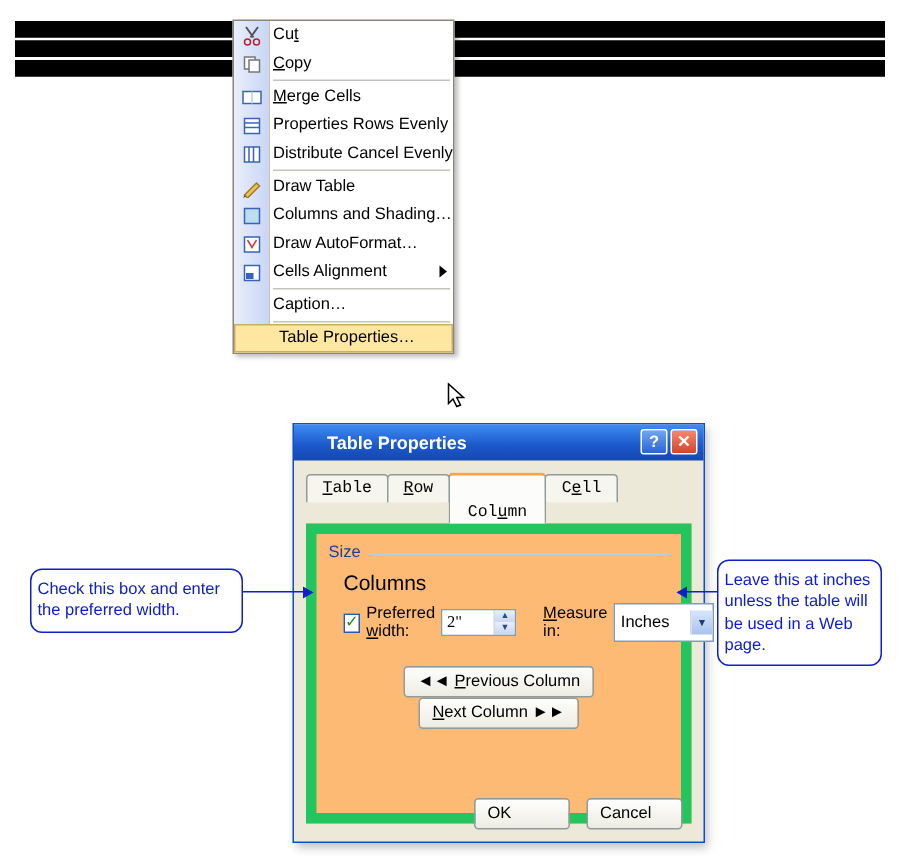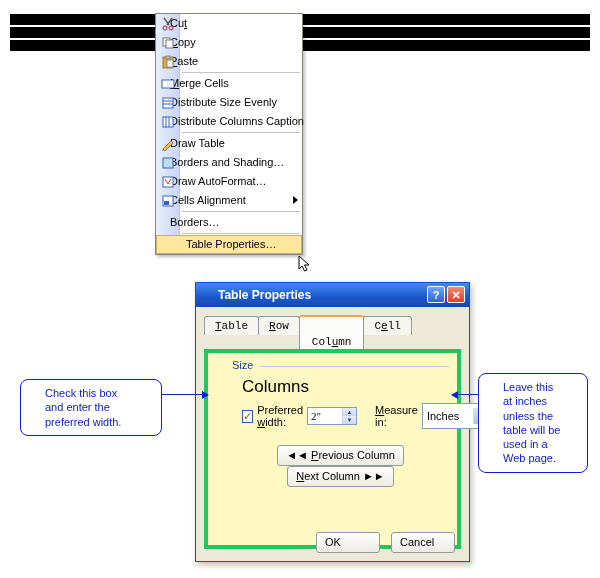--- a/index.html
+++ b/index.html
@@ -42,21 +42,21 @@
     left: 0; top: 0; bottom: 0;
     width: 24px;
     background: linear-gradient(to right,#e9eefb,#c9d6f5);
     border-right: 1px solid #c4c4be;
   }
   .ctxmenu .items { position: relative; }
   .ctxmenu .item {
     position: relative;
     height: 19px;
     line-height: 19px;
-    padding-left: 14px;
+    padding-left: 26px;
     white-space: nowrap;
     cursor: default;
   }
   .ctxmenu .item.hover {
     background: #ffe7a2;
     border: 1px solid #ccae62;
     height: 19px; line-height: 17px;
     padding-left: 29px;
   }
   .ctxmenu .sep {
@@ -143,39 +143,39 @@
     background: #fcfcfa;
     top: 0;
     height: 20px;
     padding: 16px 12px;
     z-index: 2;
     border-top: 2px solid #f8a24a;
   }
   .tabpage {
     clear: both;
     margin: 0 8px 8px 8px;
-    border: 4px solid #22c55e;
-    background: #fef9c3;
+    border: 7px solid #22c55e;
+    background: #fdba74;
     height: 200px;
-    padding: 6px 8px 8px 24px;
+    padding: 6px 8px 8px 8px;
     position: relative;
   }
   .groupline {
     color: #1e3f93;
     font-size: 11px;
     position: relative;
     margin-bottom: 6px;
   }
   .groupline::after {
     content: "";
     position: absolute;
     left: 28px; right: 0; top: 7px;
     border-top: 1px solid #b9cde9;
   }
-  .indent { margin-left: 10px; font-size: 17px; color:#000;}
+  .indent { margin-left: 10px; font-size: 14px; color:#000;}
   .fieldrow { margin-top: 6px; display: flex; align-items: center; gap: 4px;}
   .chk {
     width: 13px; height: 13px;
     border: 1px solid #2b5aad;
     background: #fff;
     display: inline-flex; align-items: center; justify-content: center;
     color: #2a8827; font-size: 11px; line-height: 1;
   }
   .spin {
     display: inline-flex;
@@ -233,21 +233,21 @@
     right: 10px; bottom: 8px;
   }
   .okrow .wbtn { min-width: 64px; }
 
   
   .callout {
     position: absolute;
     border: 1.5px solid #1020c8;
     border-radius: 8px;
     background: #fff;
-    padding: 6px 24px;
+    padding: 6px 4px;
     font-size: 11px;
     color: #1020c8;
     line-height: 1.3;
   }
   .callL { left: 20px; top: 379px; width: 142px;}
   .callR { left: 478px; top: 373px; width: 110px;}
 
   .arrowline {
     position: absolute;
     height: 0;
@@ -284,74 +284,67 @@
             <circle cx="4" cy="11" r="2" fill="none" stroke="#b23"></circle>
             <circle cx="10" cy="11" r="2" fill="none" stroke="#b23"></circle>
           </svg>
         </span><span>Cu<span class="u">t</span></span></div>
       <div class="item"><span class="ic">
           <svg width="14" height="14" viewBox="0 0 14 14">
             <rect x="2" y="2" width="7" height="8" fill="#fff" stroke="#777"></rect>
             <rect x="5" y="4" width="7" height="8" fill="#fff" stroke="#777"></rect>
           </svg>
         </span><span><span class="u">C</span>opy</span></div>
-      <div class="item"><span class="ic">
-          <svg width="14" height="14" viewBox="0 0 14 14">
-            <rect x="2" y="2" width="10" height="11" fill="#d9a94a" stroke="#9a7a30"></rect>
-            <rect x="5" y="1" width="4" height="3" fill="#bbb" stroke="#888"></rect>
-            <rect x="6" y="5" width="6" height="7" fill="#fff" stroke="#888"></rect>
-          </svg>
-        </span><span><span class="u">P</span>aste</span></div>
       <div class="sep"></div>
       <div class="item"><span class="ic">
           <svg width="14" height="14" viewBox="0 0 14 14">
             <rect x="1" y="3" width="12" height="8" fill="#fff" stroke="#3a63b8"></rect>
             <line x1="7" y1="3" x2="7" y2="11" stroke="#bcd"></line>
           </svg>
         </span><span><span class="u">M</span>erge Cells</span></div>
       <div class="item"><span class="ic">
           <svg width="14" height="14" viewBox="0 0 14 14">
             <rect x="2" y="2" width="10" height="10" fill="#fff" stroke="#3a63b8"></rect>
             <line x1="2" y1="5" x2="12" y2="5" stroke="#3a63b8"></line>
             <line x1="2" y1="8" x2="12" y2="8" stroke="#3a63b8"></line>
           </svg>
-        </span><span>Distribute Size Evenly</span></div>
+        </span><span>Properties Rows Evenly</span></div>
       <div class="item"><span class="ic">
           <svg width="14" height="14" viewBox="0 0 14 14">
             <rect x="2" y="2" width="10" height="10" fill="#fff" stroke="#3a63b8"></rect>
             <line x1="5" y1="2" x2="5" y2="12" stroke="#3a63b8"></line>
             <line x1="8" y1="2" x2="8" y2="12" stroke="#3a63b8"></line>
           </svg>
-        </span><span>Distribute Columns Caption</span></div>
+        </span><span>Distribute Cancel Evenly</span></div>
       <div class="sep"></div>
       <div class="item"><span class="ic">
           <svg width="14" height="14" viewBox="0 0 14 14">
             <path d="M2 12 L10 4 L12 6 L4 14 Z" fill="#f3c14b" stroke="#9a7a30"></path>
             <path d="M2 12 L1 14 L3 13 Z" fill="#555"></path>
           </svg>
         </span><span>Draw Table</span></div>
       <div class="item"><span class="ic">
           <svg width="14" height="14" viewBox="0 0 14 14">
             <rect x="2" y="2" width="10" height="10" fill="#bde" stroke="#3a63b8"></rect>
           </svg>
-        </span><span>Borders and Shading…</span></div>
+        </span><span>Columns and Shading…</span></div>
       <div class="item"><span class="ic">
           <svg width="14" height="14" viewBox="0 0 14 14">
             <rect x="2" y="2" width="10" height="10" fill="#fff" stroke="#3a63b8"></rect>
             <path d="M4 4 L7 9 L10 4" stroke="#d33" fill="none"></path>
           </svg>
         </span><span>Draw AutoFormat…</span></div>
       <div class="item"><span class="ic">
           <svg width="14" height="14" viewBox="0 0 14 14">
             <rect x="2" y="2" width="10" height="10" fill="#fff" stroke="#3a63b8"></rect>
             <rect x="3" y="7" width="5" height="4" fill="#3a63b8"></rect>
           </svg>
         </span><span>Cells Alignment</span><span class="arrow"></span></div>
       <div class="sep"></div>
-      <div class="item"><span class="ic"></span><span>Borders…</span></div>
+      <div class="item"><span class="ic"></span><span>Caption…</span></div>
       <div class="sep"></div>
       <div class="item hover"><span class="ic"></span><span>Table Properties…</span></div>
     </div>
 </div>
 
 <svg class="cursor" viewBox="0 0 14 18">
   <path d="M1 1 L1 14 L4 11 L6.5 16 L9 15 L6.5 10 L11 10 Z" fill="#fff" stroke="#000" stroke-width="1"></path>
 </svg>
 
 <div class="dialog">

